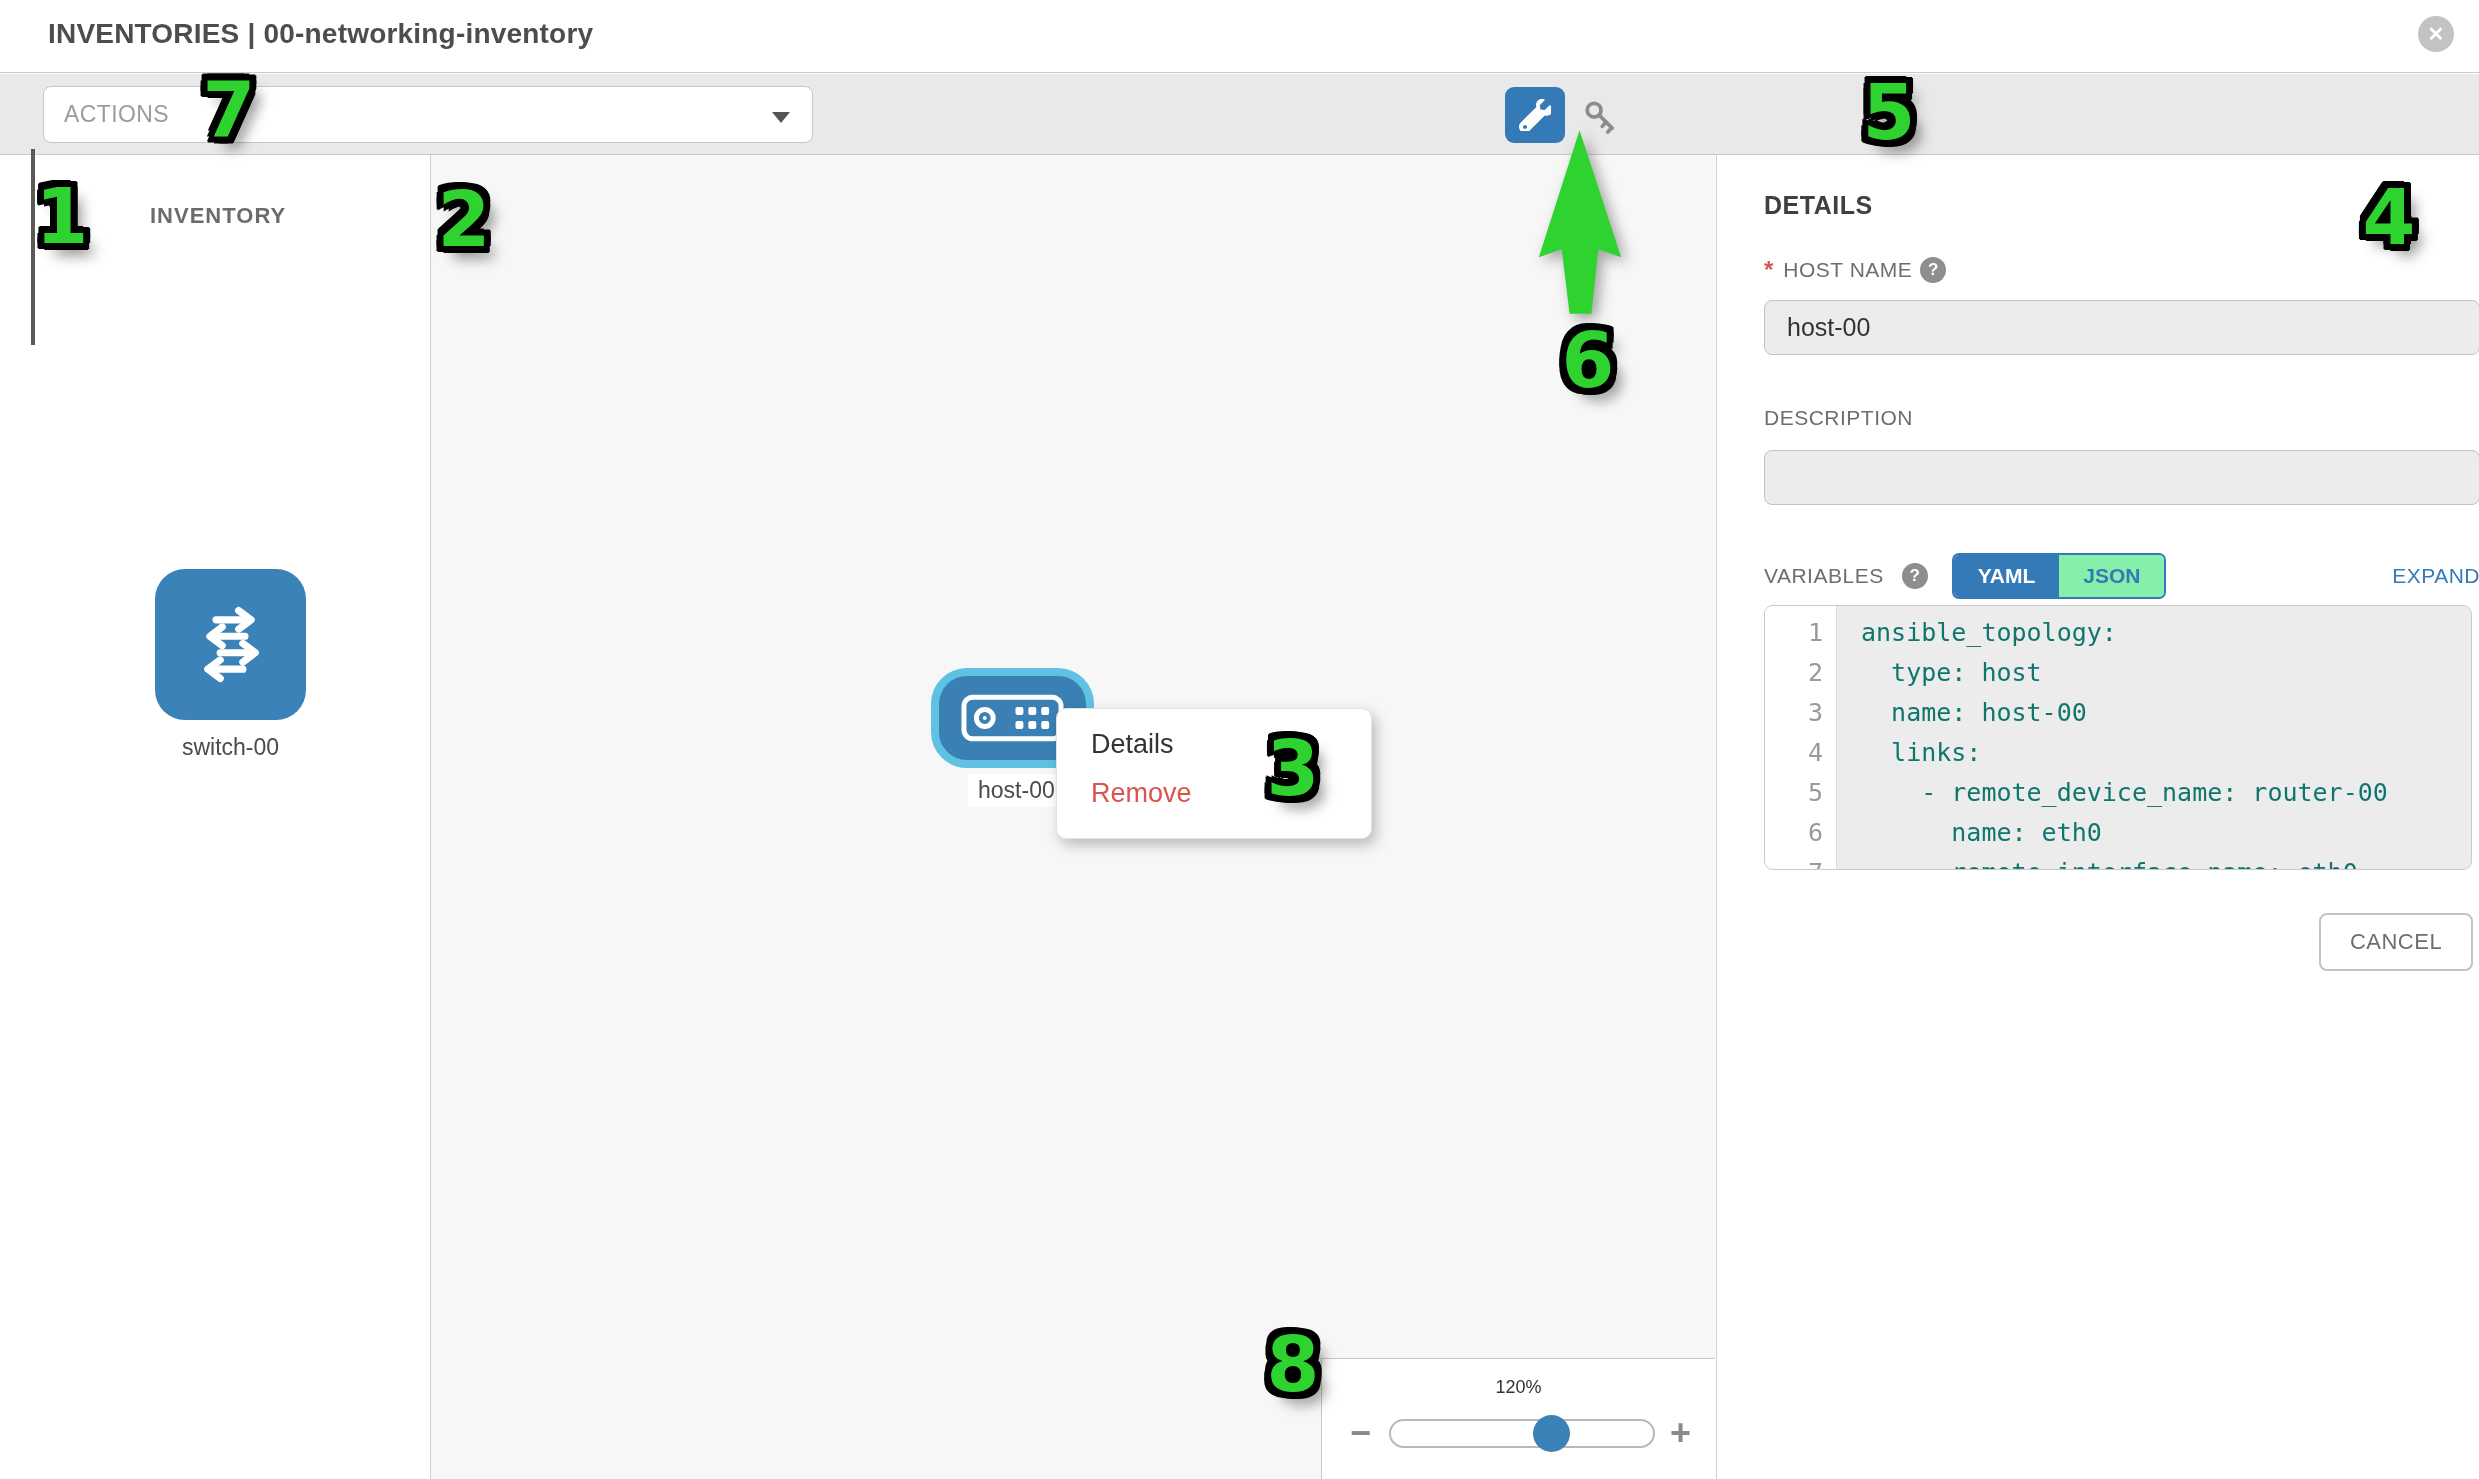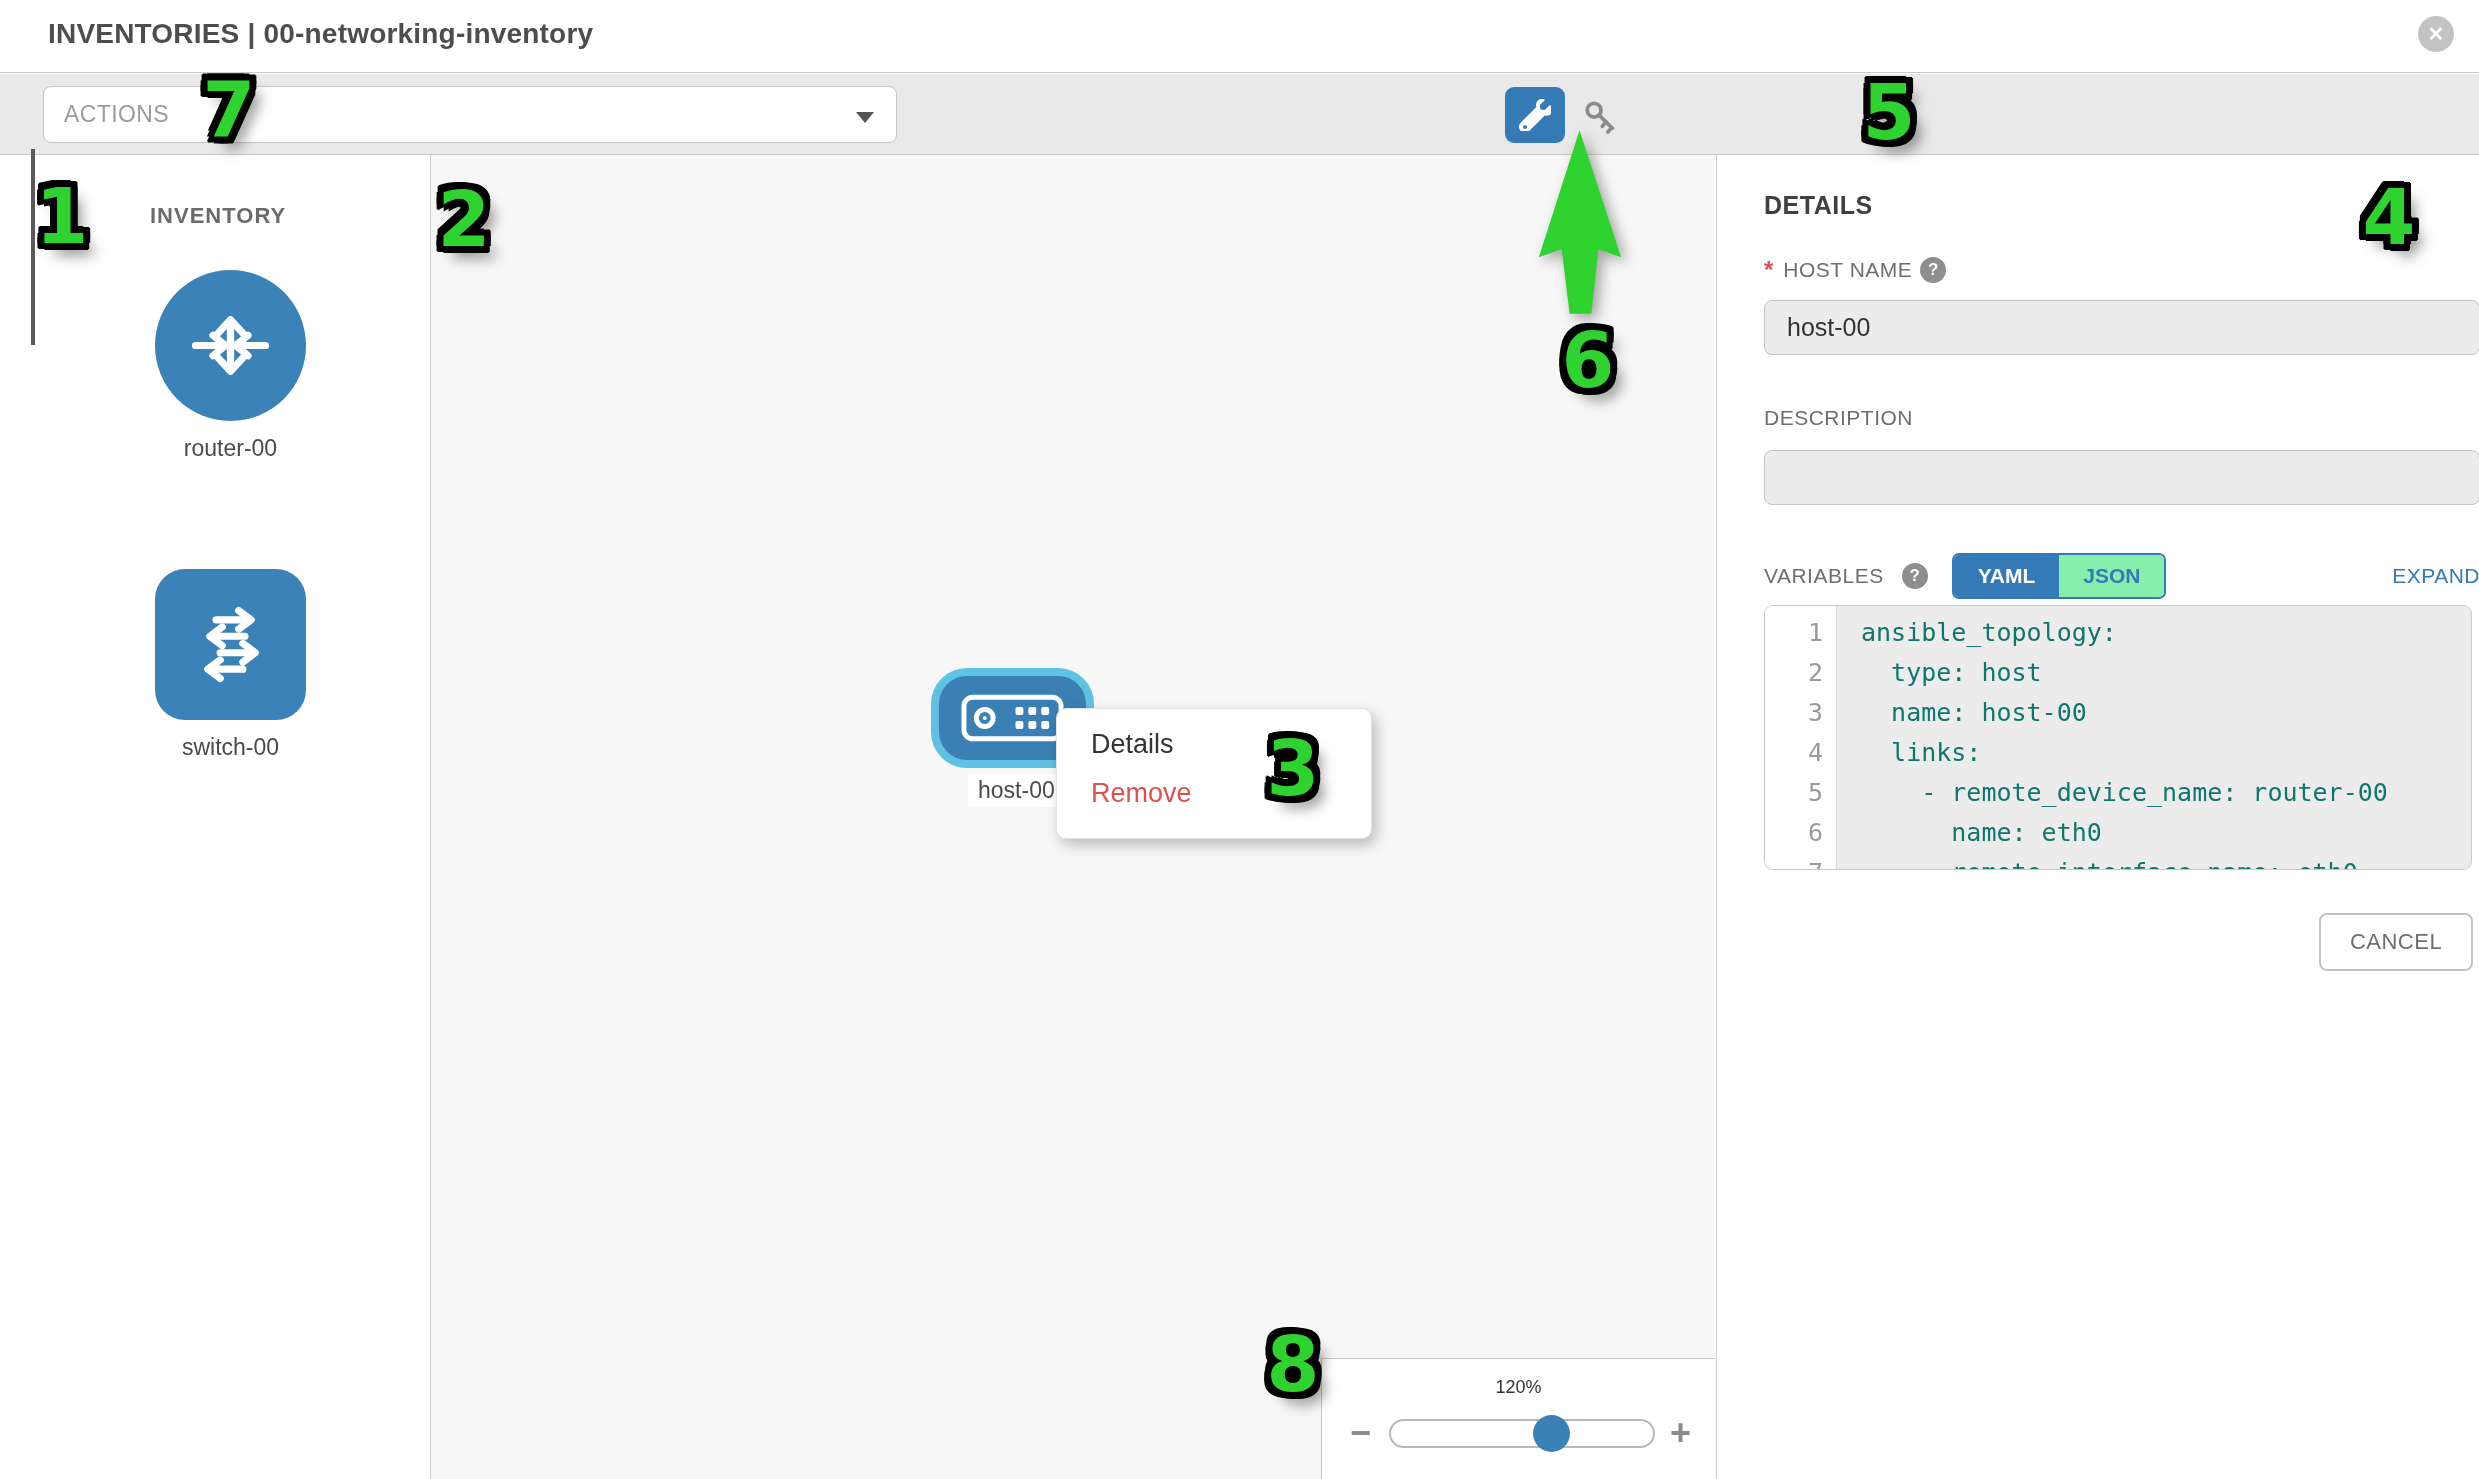--- a/index.html
+++ b/index.html
@@ -10,21 +10,21 @@
   
   .header { position:absolute; left:0; top:0; width:2480px; height:73px; background:#fff; border-bottom:1px solid #c9c9c9; }
   .header .title { position:absolute; left:48px; top:18px; font-size:28px; font-weight:bold; color:#4d4d4d; letter-spacing:0.2px; }
   .close-btn { position:absolute; right:26px; top:16px; width:36px; height:36px; border-radius:50%; background:#c3c3c3; color:#fff; font-size:20px; font-weight:bold; display:flex; align-items:center; justify-content:center; cursor:pointer; }
 
   
   .toolbar { position:absolute; left:0; top:74px; width:2480px; height:81px; background:#e9e9e9; border-bottom:1px solid #c9c9c9; }
   .select-box { position:absolute; top:12px; height:57px; background:#fff; border:1px solid #c6c6c6; border-radius:8px; display:flex; align-items:center; padding:0 20px; }
   .select-box .ph { font-size:23px; color:#9c9c9c; letter-spacing:0.4px; }
   .caret { position:absolute; right:22px; top:25px; width:0; height:0; border-left:9px solid transparent; border-right:9px solid transparent; border-top:11px solid #555; }
-  .actions-box { left:43px; width:854px; }
+  .actions-box { left:43px; width:770px; }
   .search-box { left:1648px; width:795px; }
   .wrench-btn { position:absolute; left:1505px; top:13px; width:60px; height:56px; background:#337ab7; border-radius:9px; display:flex; align-items:center; justify-content:center; cursor:pointer; }
   .key-btn { position:absolute; left:1580px; top:22px; width:42px; height:42px; display:flex; align-items:center; justify-content:center; cursor:pointer; }
 
   
   .main { position:absolute; left:0; top:155px; width:2480px; height:1324px;margin-left:31px; }
   .sidebar { position:absolute; left:0; top:0; width:400px; height:1324px; background:#fff; border-right:1px solid #cfcfcf; }
   .sidebar-heading { position:absolute; left:119px; top:48px; font-size:22px; font-weight:bold; color:#6b6b6b; letter-spacing:1px; }
   .palette-item { position:absolute; left:124px; width:151px; text-align:center; cursor:grab; }
   .palette-router { top:115px; }
@@ -128,35 +128,20 @@
       </span>
     </div>
   </div>
 
   <div class="main">
 
     <div class="sidebar">
       <div class="edge-mark"></div>
       <div class="sidebar-heading">INVENTORY</div>
 
-      <div class="palette-item palette-router">
-        <div class="device-circle">
-          <svg width="103" height="103" viewBox="0 0 100 100" fill="none" stroke="#ffffff" stroke-width="7" stroke-linecap="round" stroke-linejoin="round">
-            <path d="M50 62 L50 26"></path>
-              <path d="M38 38 L50 25 L62 38"></path>
-            <path d="M50 38 L50 74"></path>
-              <path d="M38 62 L50 75 L62 62"></path>
-            <path d="M16 50 L43 50"></path>
-              <path d="M33 40 L45 50 L33 60"></path>
-            <path d="M84 50 L57 50"></path>
-              <path d="M67 40 L55 50 L67 60"></path>
-          </svg>
-        </div>
-        <div class="palette-label">router-00</div>
-      </div>
 
       <div class="palette-item palette-switch">
         <div class="device-square">
           <svg width="103" height="103" viewBox="0 0 100 100" fill="none" stroke="#ffffff" stroke-width="7" stroke-linecap="round" stroke-linejoin="round">
             <path d="M36 26 L66 26"></path>
               <path d="M58 17 L70 26 L58 35"></path>
             <path d="M64 42 L34 42"></path>
               <path d="M42 33 L30 42 L42 51"></path>
             <path d="M40 58 L70 58"></path>
               <path d="M62 49 L74 58 L62 67"></path>

